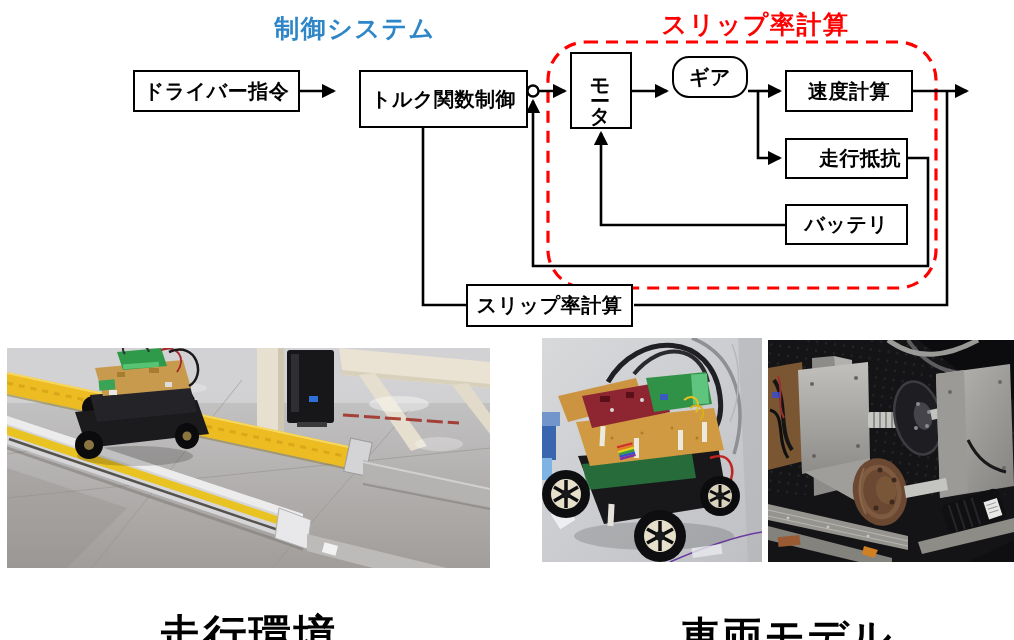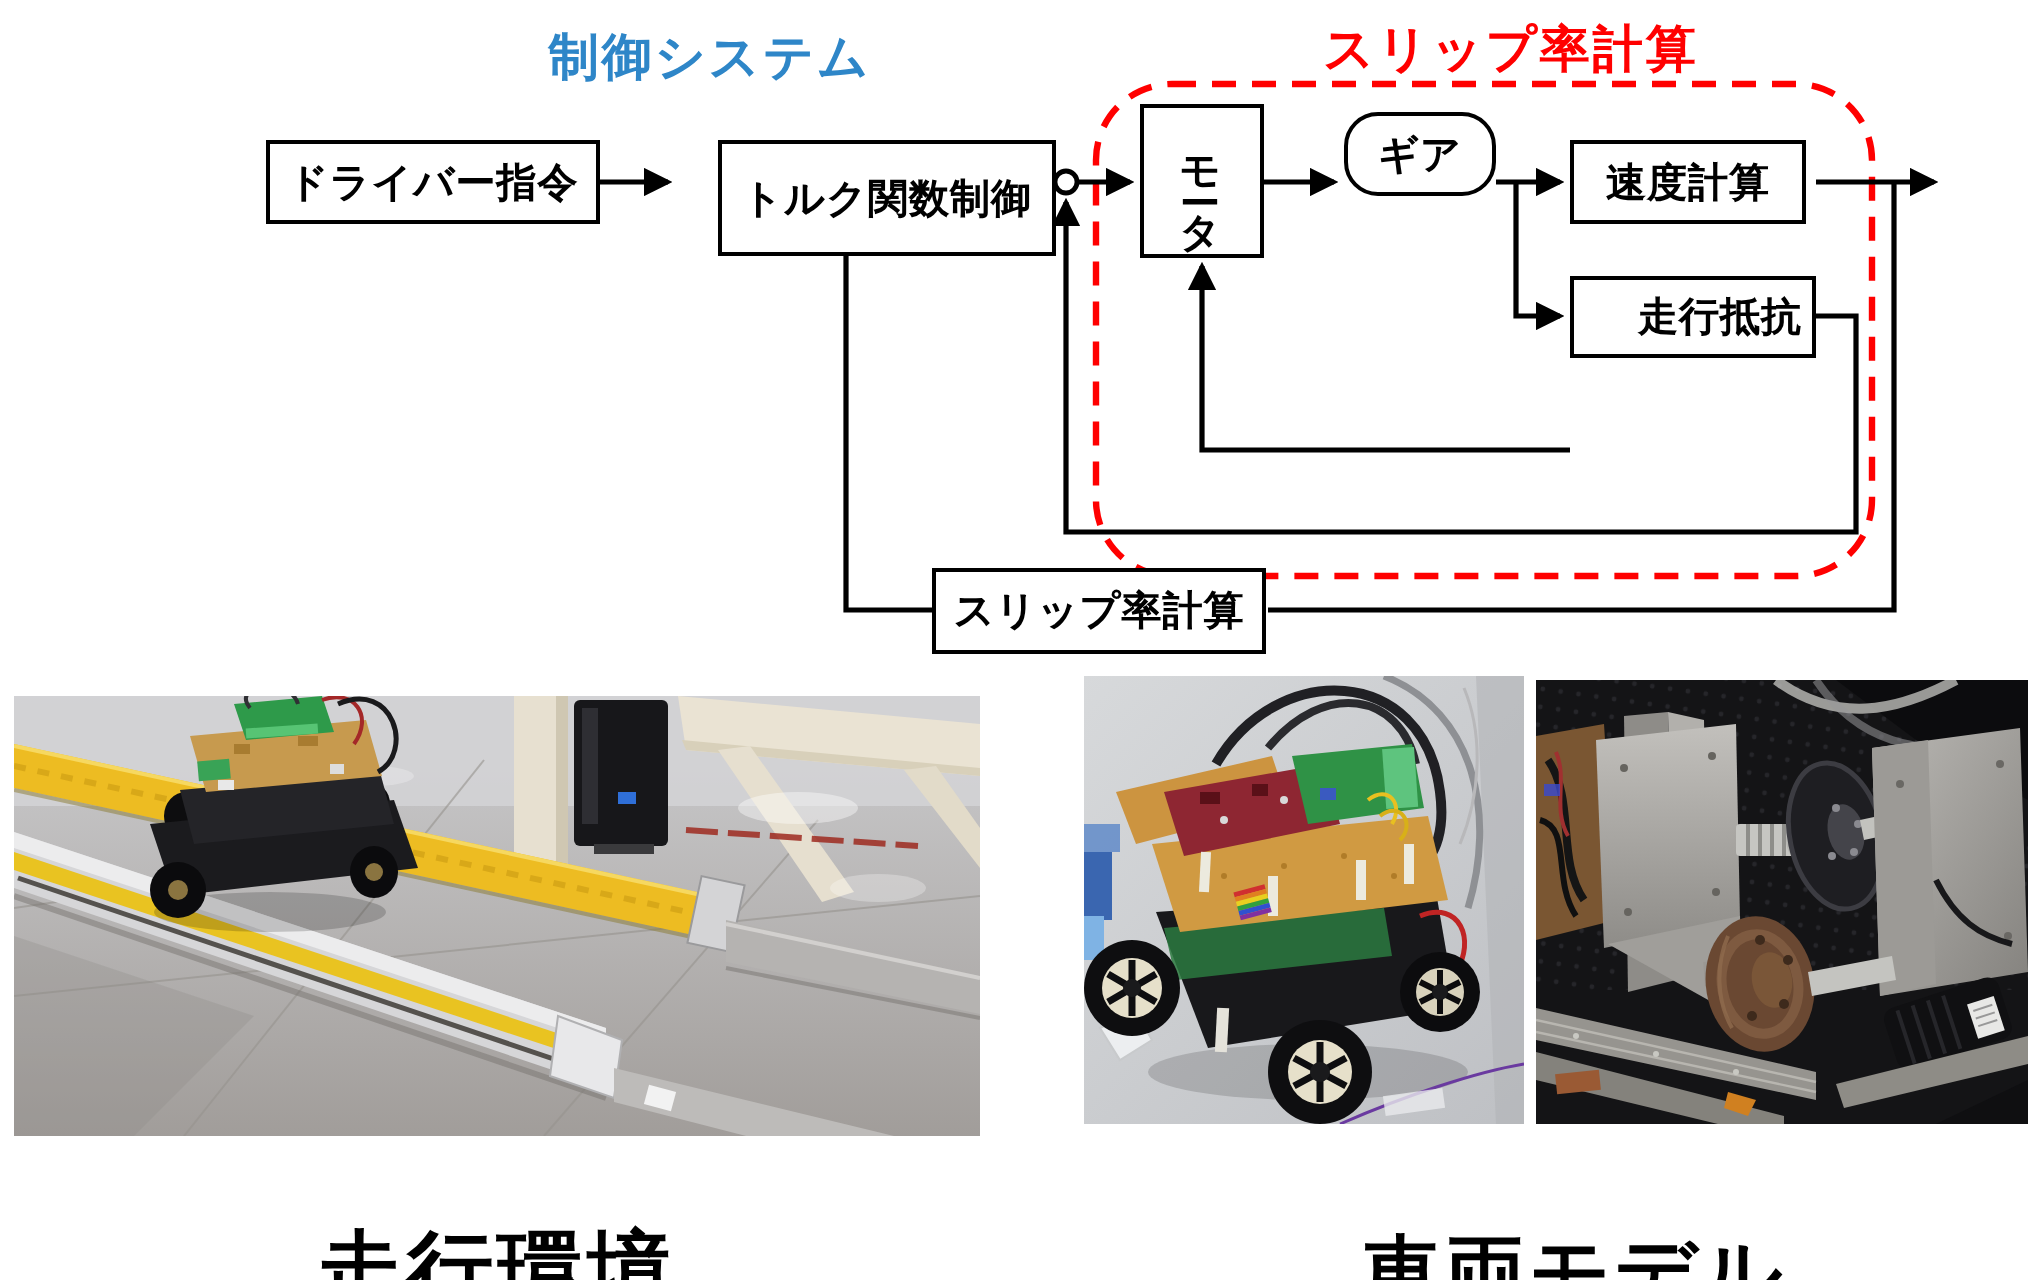--- a/index.html
+++ b/index.html
@@ -70,25 +70,28 @@
   </div>
   <div class="block" style="left:359px;top:70px;width:169px;height:58px;">
     <span>トルク関数制御</span>
   </div>
   <div class="block block-motor" style="left:570px;top:52px;width:62px;height:77px;">
     <span>モータ</span>
   </div>
   <div class="block" style="left:672px;top:56px;width:76px;height:42px;border-radius:17px;">
     <span>ギア</span>
   </div>
-  <div class="block" style="left:785px;top:70px;width:118px;height:42px;">
+  <div class="block" style="left:785px;top:70px;width:128px;height:42px;">
     <span>速度計算</span>
   </div>
   <div class="block" style="left:785px;top:138px;width:123px;height:41px;padding-left:27px;">
     <span>走行抵抗</span>
+  </div>
+  <div class="block" style="left:785px;top:204px;width:123px;height:41px;">
+    <span>バッテリ</span>
   </div>
   <div class="block" style="left:466px;top:284px;width:167px;height:43px;">
     <span>スリップ率計算</span>
   </div>
 
   <div id="photo-track" class="photo">
     <svg width="483" height="220" viewBox="0 0 483 220">
       <defs>
         <linearGradient id="pf1" x1="0" y1="0" x2="0" y2="1">
           <stop offset="0" stop-color="#cdcdcf"></stop>

